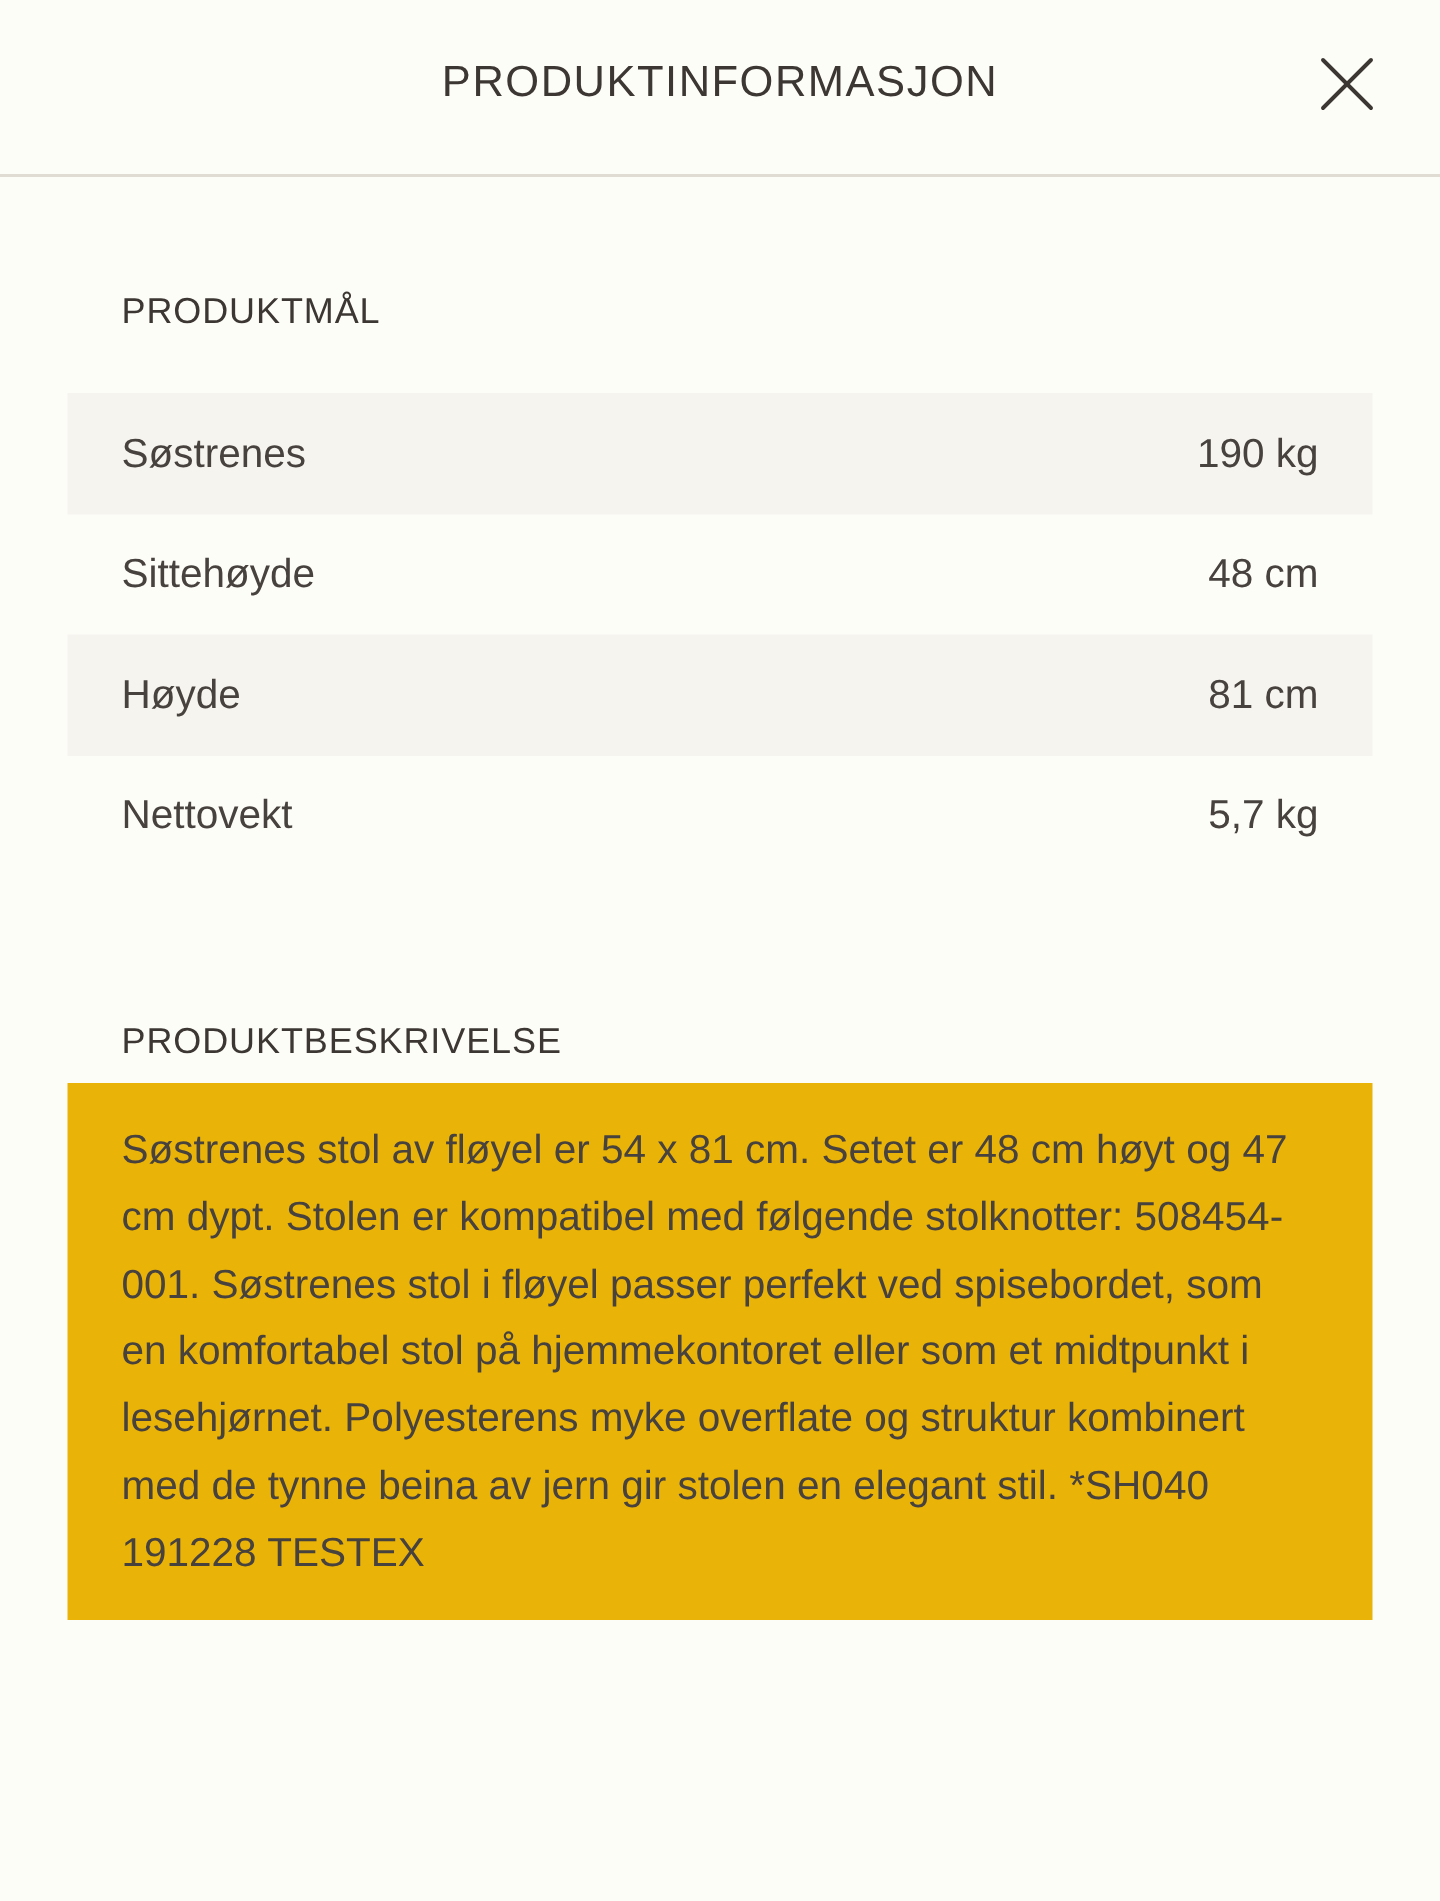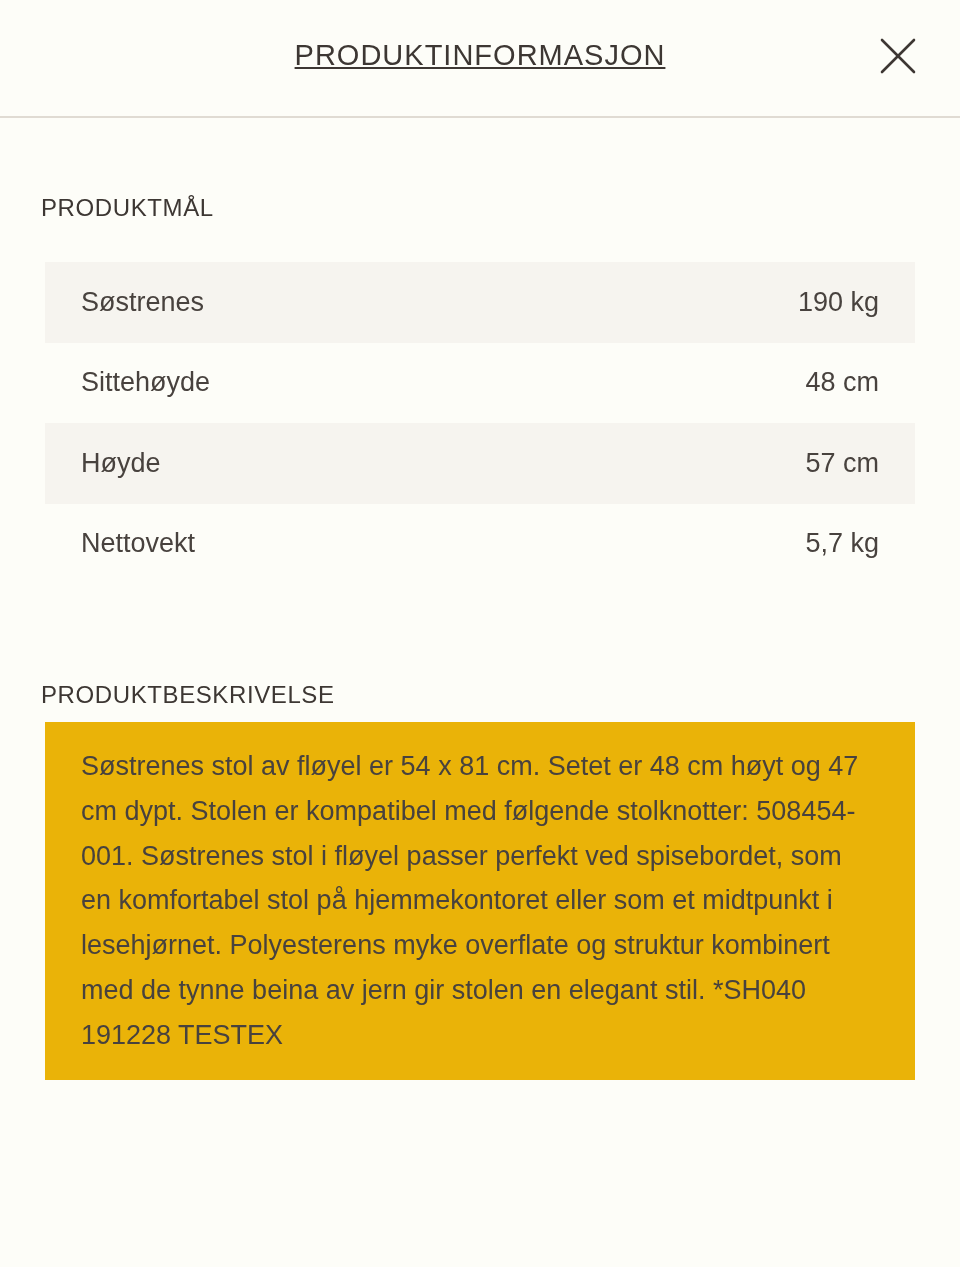--- a/index.html
+++ b/index.html
@@ -18,38 +18,37 @@
       display: flex;
       align-items: center;
       justify-content: center;
     }
     .header-title {
       font-size: 29px;
       font-weight: 500;
       letter-spacing: 1px;
       color: #3d3733;
       margin-top: -6px;
-      text-decoration: underline;
     }
     .close-btn {
       position: absolute;
       right: 44px;
       top: 38px;
       width: 36px;
       height: 36px;
       cursor: pointer;
       display: block;
     }
     .close-btn svg { width: 36px; height: 36px; display: block; }
     .section-title {
       font-size: 24px;
       font-weight: 500;
       letter-spacing: 0.6px;
       color: #3d3733;
-      padding-left: 41px;
+      padding-left: 81px;
     }
     .dims-title { margin-top: 76px; height: 68px; }
     .dims-table {
       margin: 0 45px;
       width: 870px;
     }
     .dim-row {
       height: 80.5px;
       display: flex;
       align-items: center;
@@ -92,21 +91,21 @@
   <div class="dim-row shaded">
     <span>Søstrenes</span>
     <span>190 kg</span>
   </div>
   <div class="dim-row">
     <span>Sittehøyde</span>
     <span>48 cm</span>
   </div>
   <div class="dim-row shaded">
     <span>Høyde</span>
-    <span>57 cm</span>
+    <span>81 cm</span>
   </div>
   <div class="dim-row">
     <span>Nettovekt</span>
     <span>5,7 kg</span>
   </div>
 </div>
 
 <h2 class="section-title desc-title">PRODUKTBESKRIVELSE</h2>
 
 <div class="desc-box">

